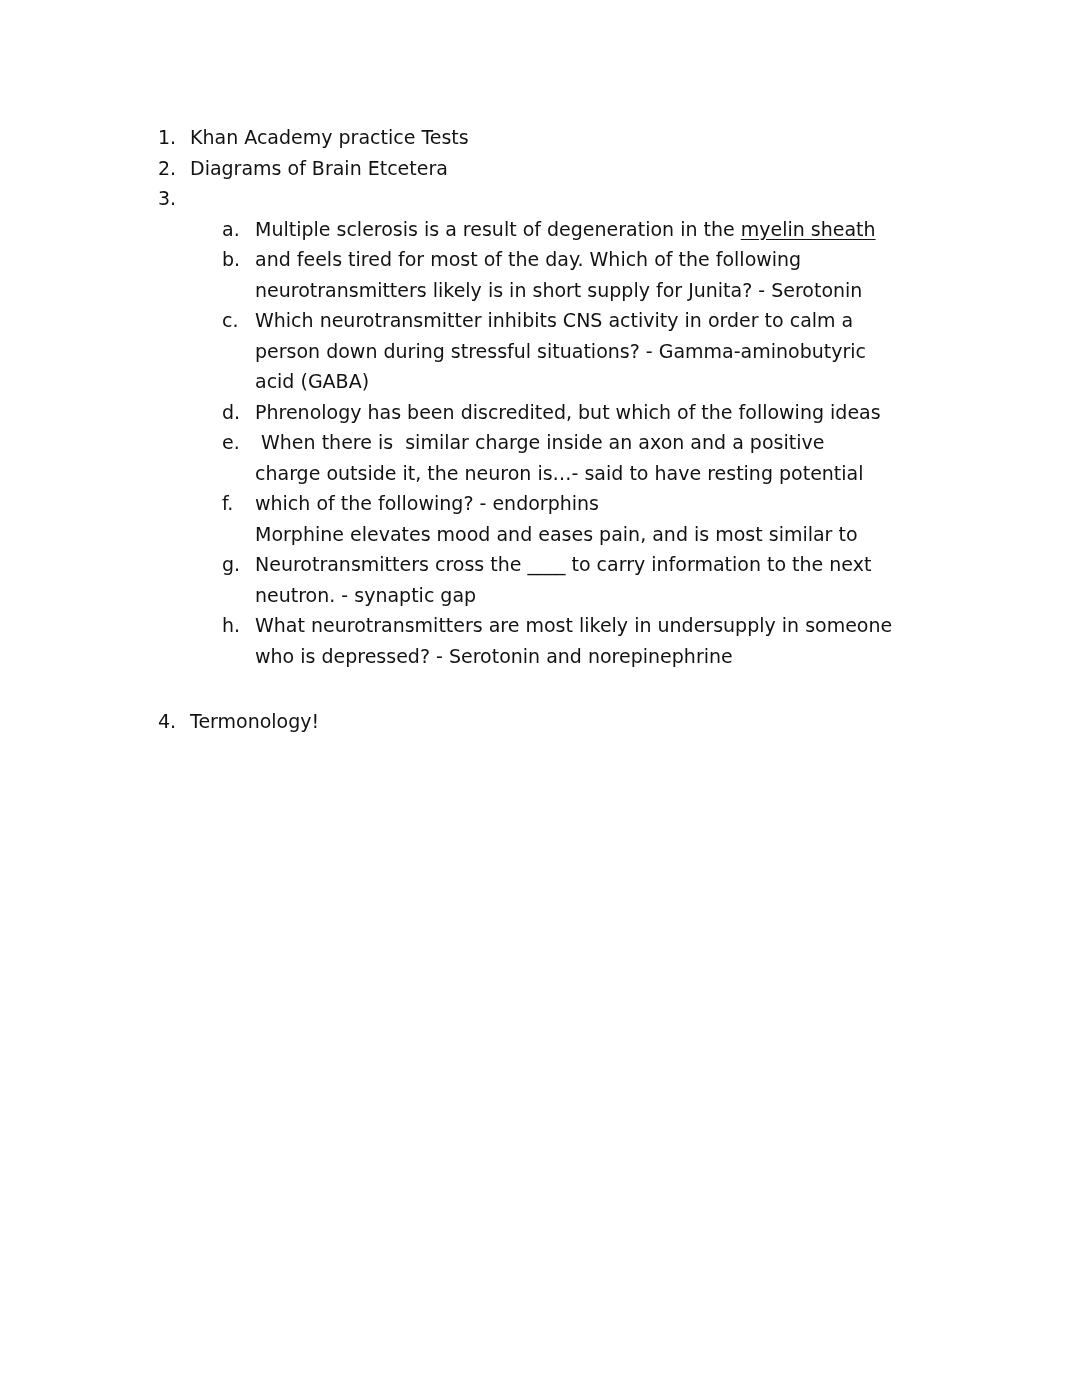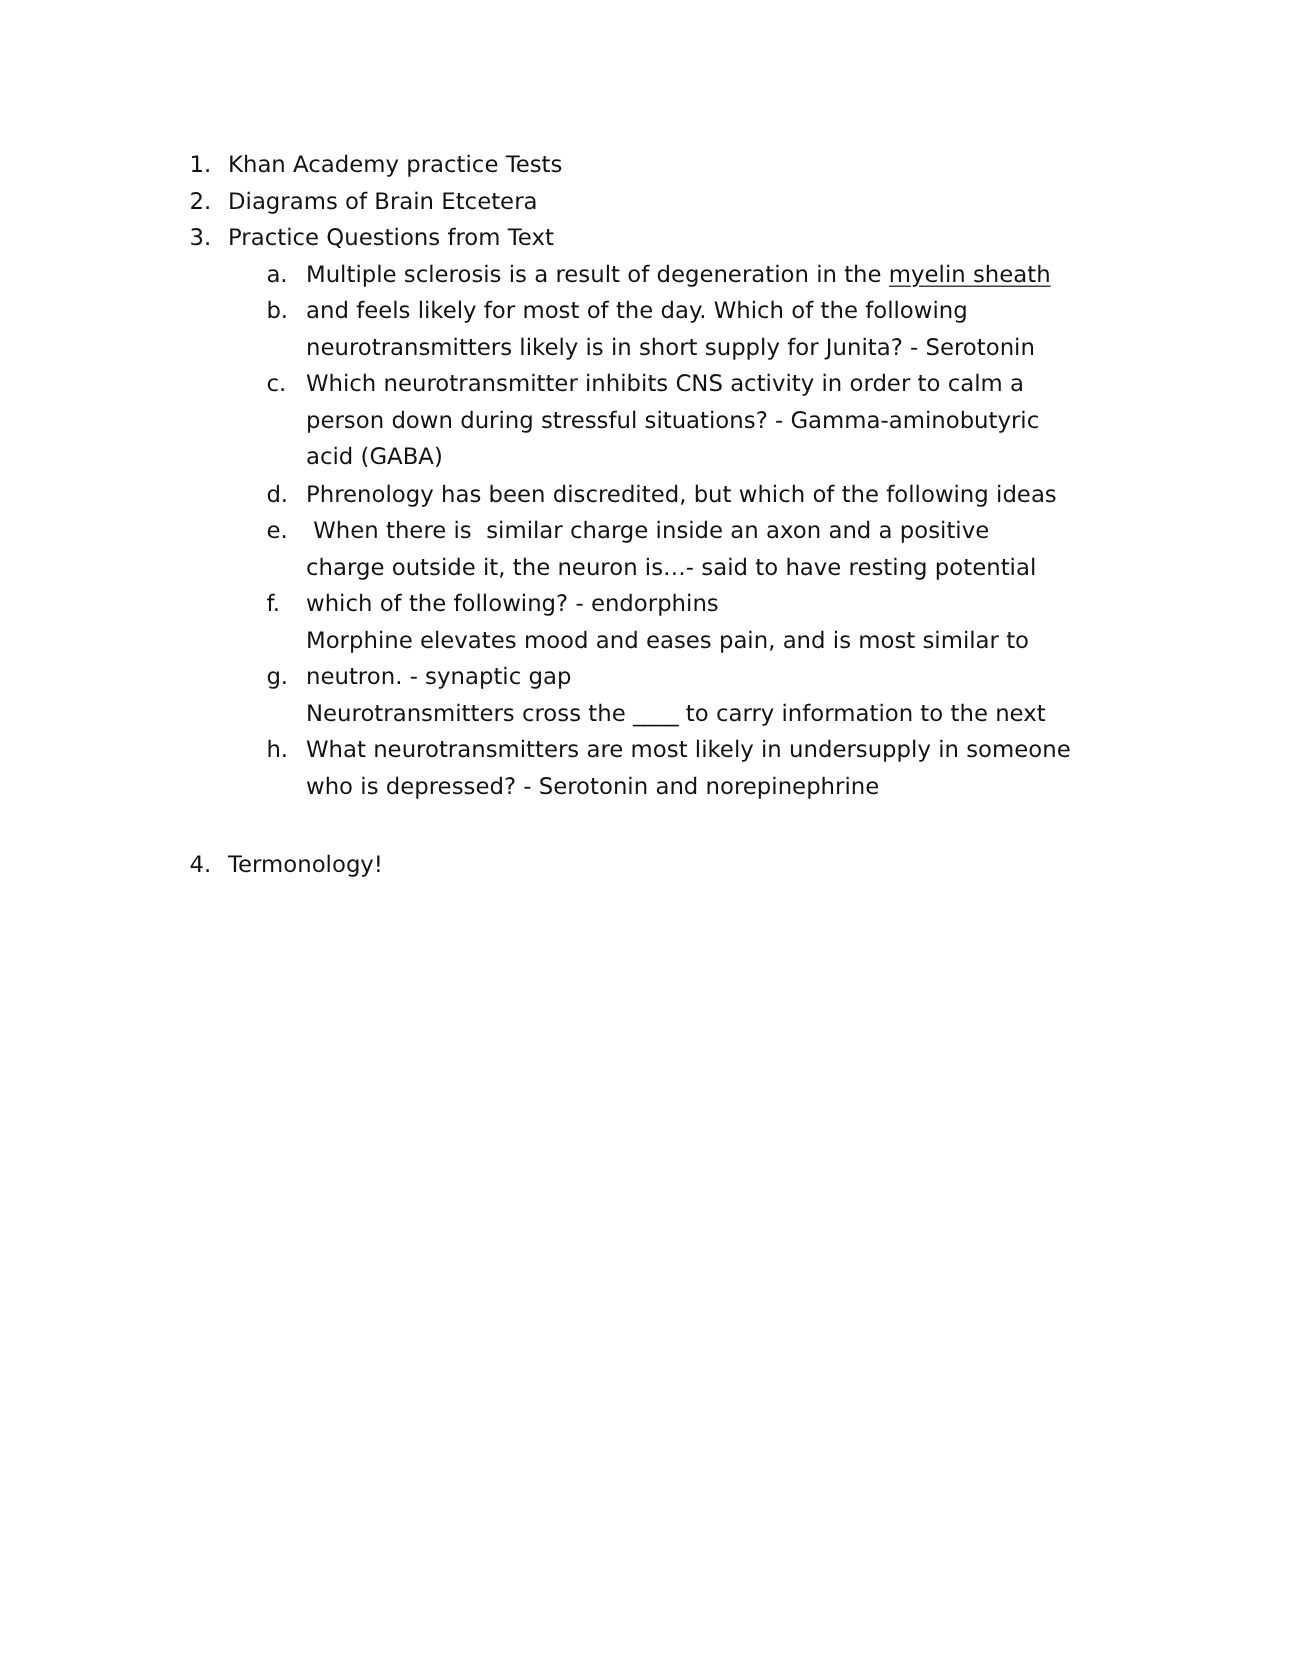--- a/index.html
+++ b/index.html
@@ -49,49 +49,48 @@
       <div class="li level1">
         <span class="marker">1.</span>
         <div class="content"><div class="line">Khan Academy practice Tests</div></div>
       </div>
       <div class="li level1">
         <span class="marker">2.</span>
         <div class="content"><div class="line">Diagrams of Brain Etcetera</div></div>
       </div>
       <div class="li level1">
         <span class="marker">3.</span>
-        <div class="content"><div class="line">Practice Questions from Text</div></div>
       </div>
       <div class="li level2">
         <span class="marker">a.</span>
         <div class="content"><div class="line"><span>Multiple sclerosis is a result of degeneration in the </span><span class="underline">myelin sheath</span></div></div>
       </div>
       <div class="li level2">
         <span class="marker">b.</span>
-        <div class="content"><div class="line">and feels likely for most of the day. Which of the following</div><div class="line">neurotransmitters likely is in short supply for Junita? - Serotonin</div></div>
+        <div class="content"><div class="line">and feels tired for most of the day. Which of the following</div><div class="line">neurotransmitters likely is in short supply for Junita? - Serotonin</div></div>
       </div>
       <div class="li level2">
         <span class="marker">c.</span>
         <div class="content"><div class="line">Which neurotransmitter inhibits CNS activity in order to calm a</div><div class="line">person down during stressful situations? - Gamma-aminobutyric</div><div class="line">acid (GABA)</div></div>
       </div>
       <div class="li level2">
         <span class="marker">d.</span>
         <div class="content"><div class="line">Phrenology has been discredited, but which of the following ideas</div></div>
       </div>
       <div class="li level2">
         <span class="marker">e.</span>
         <div class="content"><div class="line"> When there is  similar charge inside an axon and a positive</div><div class="line">charge outside it, the neuron is…- said to have resting potential</div></div>
       </div>
       <div class="li level2">
         <span class="marker">f.</span>
         <div class="content"><div class="line">which of the following? - endorphins</div><div class="line">Morphine elevates mood and eases pain, and is most similar to</div></div>
       </div>
       <div class="li level2">
         <span class="marker">g.</span>
-        <div class="content"><div class="line">neutron. - synaptic gap</div><div class="line">Neurotransmitters cross the ____ to carry information to the next</div></div>
+        <div class="content"><div class="line">Neurotransmitters cross the ____ to carry information to the next</div><div class="line">neutron. - synaptic gap</div></div>
       </div>
       <div class="li level2">
         <span class="marker">h.</span>
         <div class="content"><div class="line">What neurotransmitters are most likely in undersupply in someone</div><div class="line">who is depressed? - Serotonin and norepinephrine</div></div>
       </div>
       <div class="li level1 space-before">
         <span class="marker">4.</span>
         <div class="content"><div class="line">Termonology!</div></div>
       </div>
     </div>

